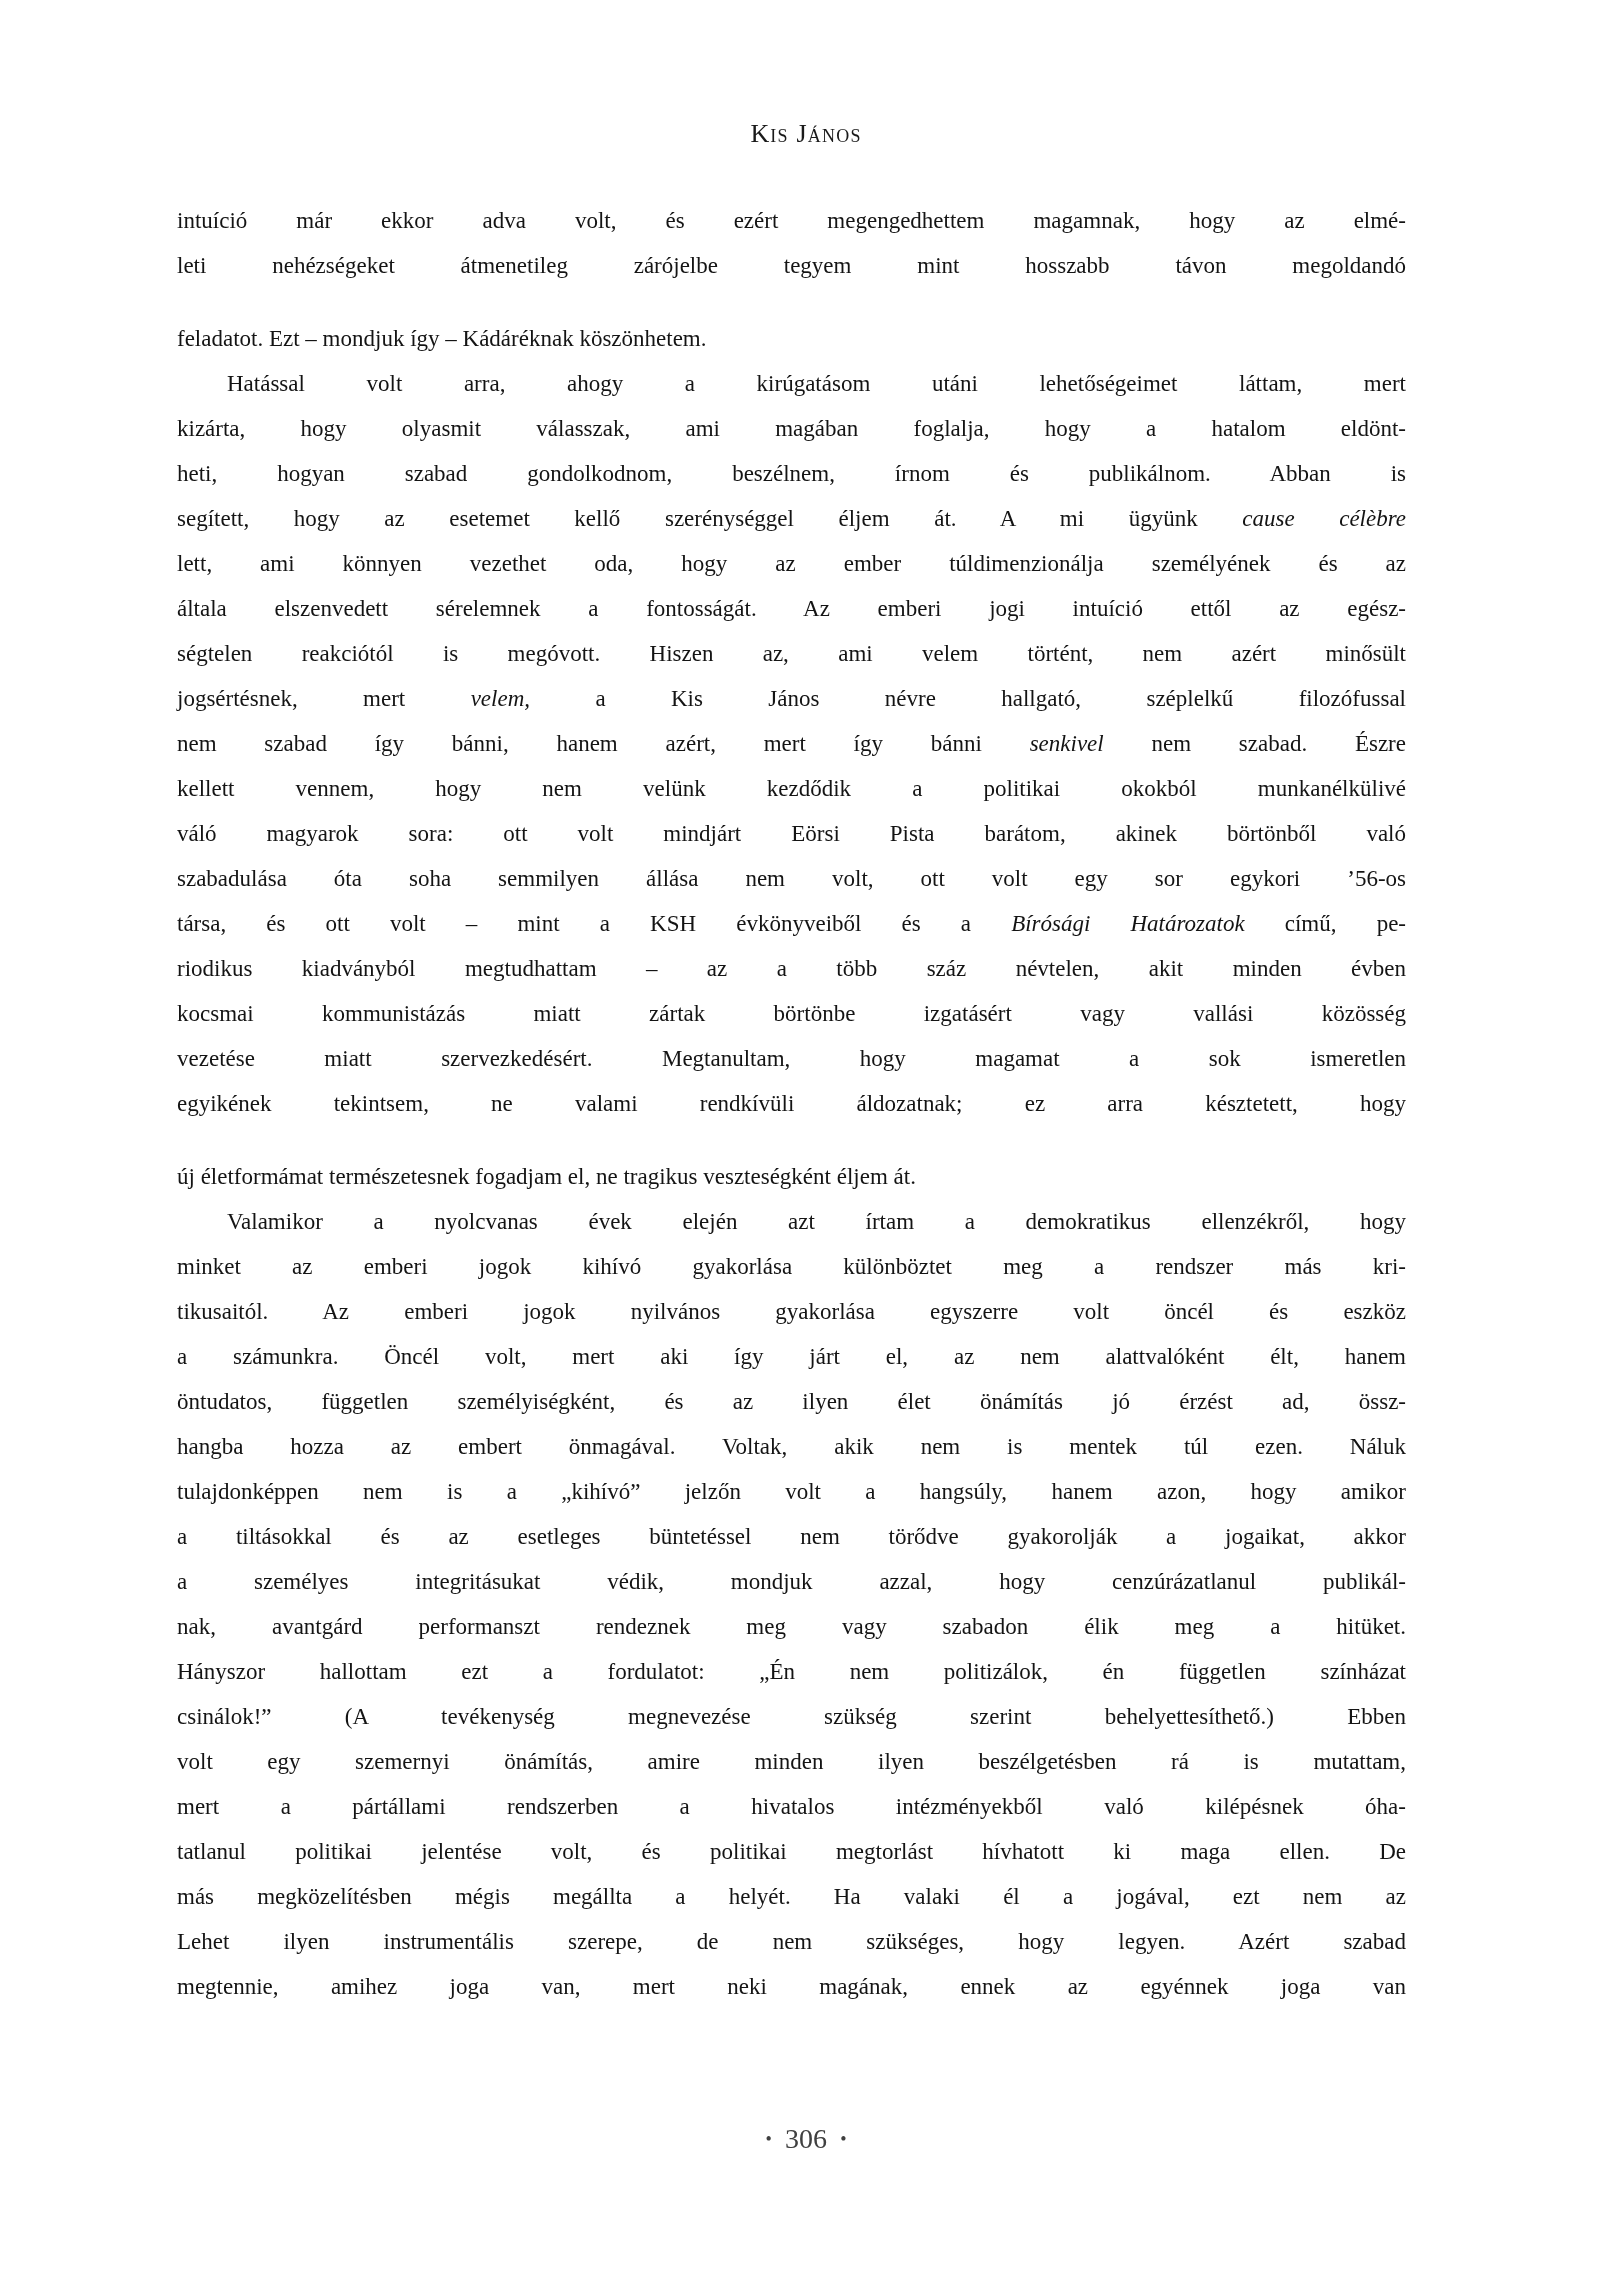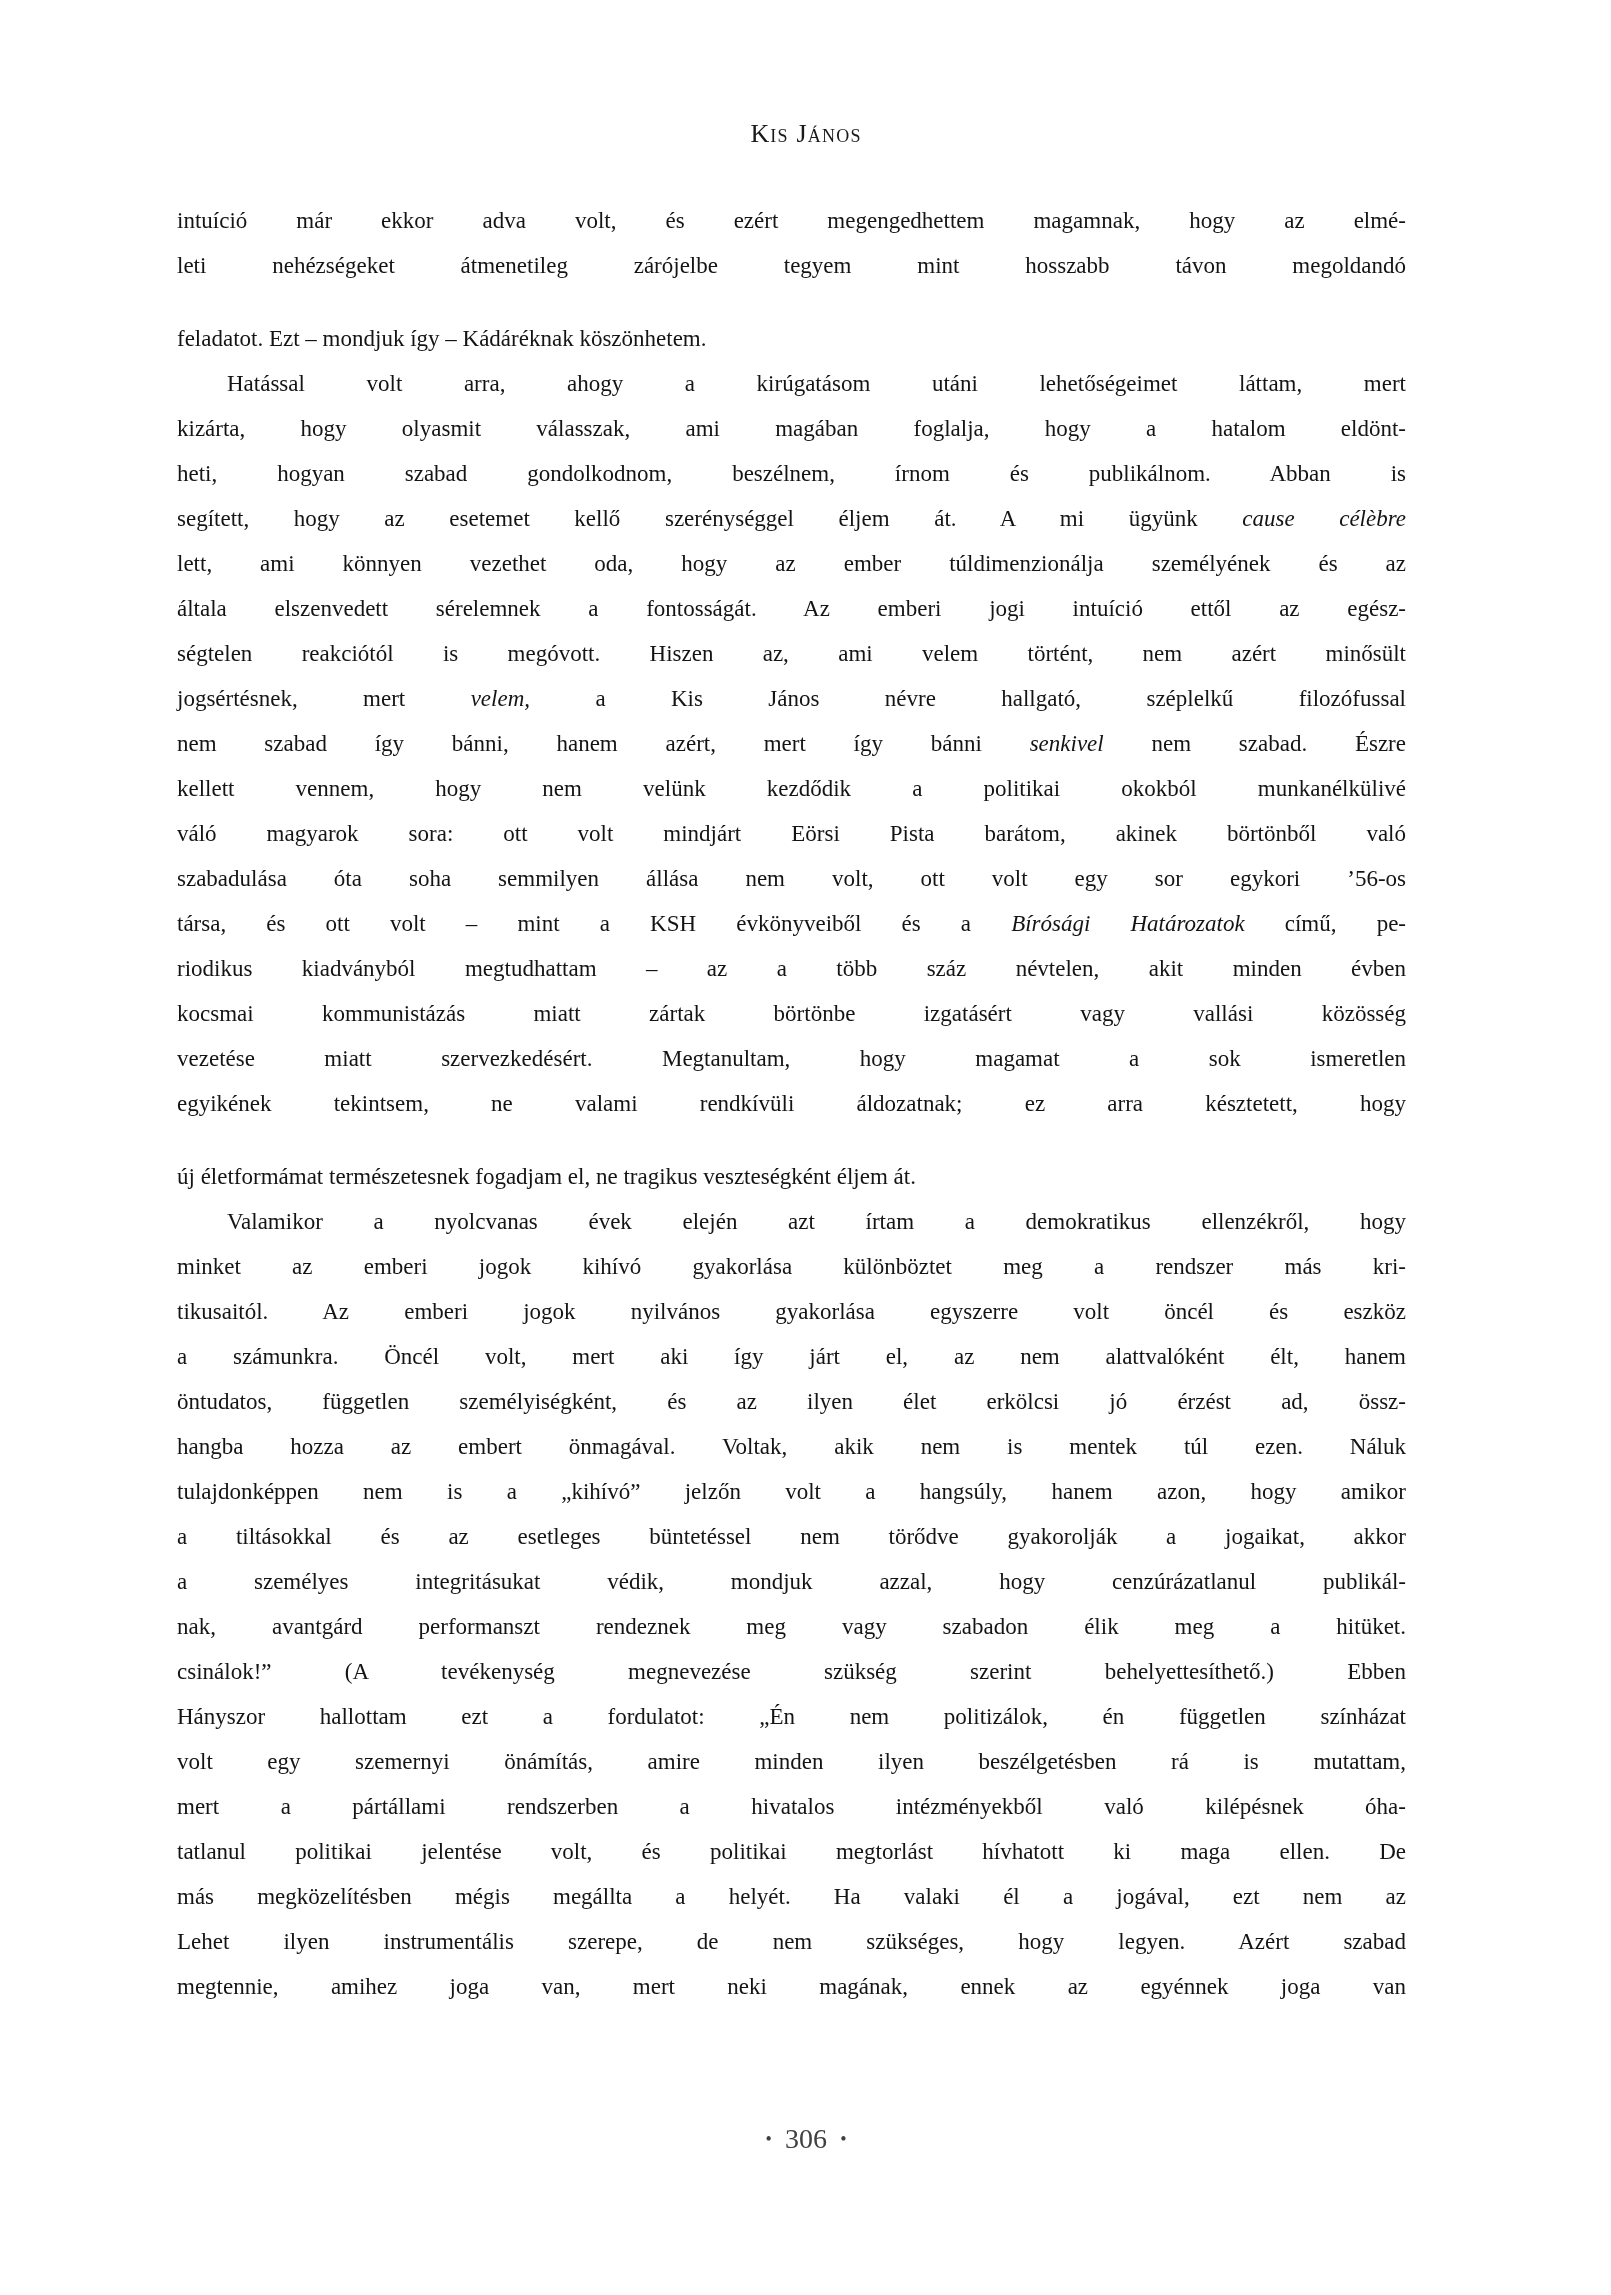--- a/index.html
+++ b/index.html
@@ -63,28 +63,28 @@
       <div class="line"><span>vezetése miatt szervezkedésért. Megtanultam, hogy magamat a sok ismeretlen</span></div>
       <div class="line"><span>egyikének tekintsem, ne valami rendkívüli áldozatnak; ez arra késztetett, hogy</span></div>
       <div class="line last"><span>új életformámat természetesnek fogadjam el, ne tragikus veszteségként éljem át.</span></div>
     </div>
 
     <div class="paragraph">
       <div class="line indent"><span>Valamikor a nyolcvanas évek elején azt írtam a demokratikus ellenzékről, hogy</span></div>
       <div class="line"><span>minket az emberi jogok kihívó gyakorlása különböztet meg a rendszer más kri-</span></div>
       <div class="line"><span>tikusaitól. Az emberi jogok nyilvános gyakorlása egyszerre volt öncél és eszköz</span></div>
       <div class="line"><span>a számunkra. Öncél volt, mert aki így járt el, az nem alattvalóként élt, hanem</span></div>
-      <div class="line"><span>öntudatos, független személyiségként, és az ilyen élet erkölcsi jó érzést ad, össz-</span></div>
+      <div class="line"><span>öntudatos, független személyiségként, és az ilyen élet önámítás jó érzést ad, össz-</span></div>
       <div class="line"><span>hangba hozza az embert önmagával. Voltak, akik nem is mentek túl ezen. Náluk</span></div>
       <div class="line"><span>tulajdonképpen nem is a „kihívó” jelzőn volt a hangsúly, hanem azon, hogy amikor</span></div>
       <div class="line"><span>a tiltásokkal és az esetleges büntetéssel nem törődve gyakorolják a jogaikat, akkor</span></div>
       <div class="line"><span>a személyes integritásukat védik, mondjuk azzal, hogy cenzúrázatlanul publikál-</span></div>
       <div class="line"><span>nak, avantgárd performanszt rendeznek meg vagy szabadon élik meg a hitüket.</span></div>
+      <div class="line"><span>Hányszor hallottam ezt a fordulatot: „Én nem politizálok, én független színházat</span></div>
       <div class="line"><span>csinálok!” (A tevékenység megnevezése szükség szerint behelyettesíthető.) Ebben</span></div>
-      <div class="line"><span>Hányszor hallottam ezt a fordulatot: „Én nem politizálok, én független színházat</span></div>
       <div class="line"><span>volt egy szemernyi önámítás, amire minden ilyen beszélgetésben rá is mutattam,</span></div>
       <div class="line"><span>mert a pártállami rendszerben a hivatalos intézményekből való kilépésnek óha-</span></div>
       <div class="line"><span>tatlanul politikai jelentése volt, és politikai megtorlást hívhatott ki maga ellen. De</span></div>
       <div class="line"><span>más megközelítésben mégis megállta a helyét. Ha valaki él a jogával, ezt nem az</span></div>
       <div class="line"><span>Lehet ilyen instrumentális szerepe, de nem szükséges, hogy legyen. Azért szabad</span></div>
       <div class="line"><span>megtennie, amihez joga van, mert neki magának, ennek az egyénnek joga van</span></div>
     </div>
   </div>
 
   <div class="folio">

